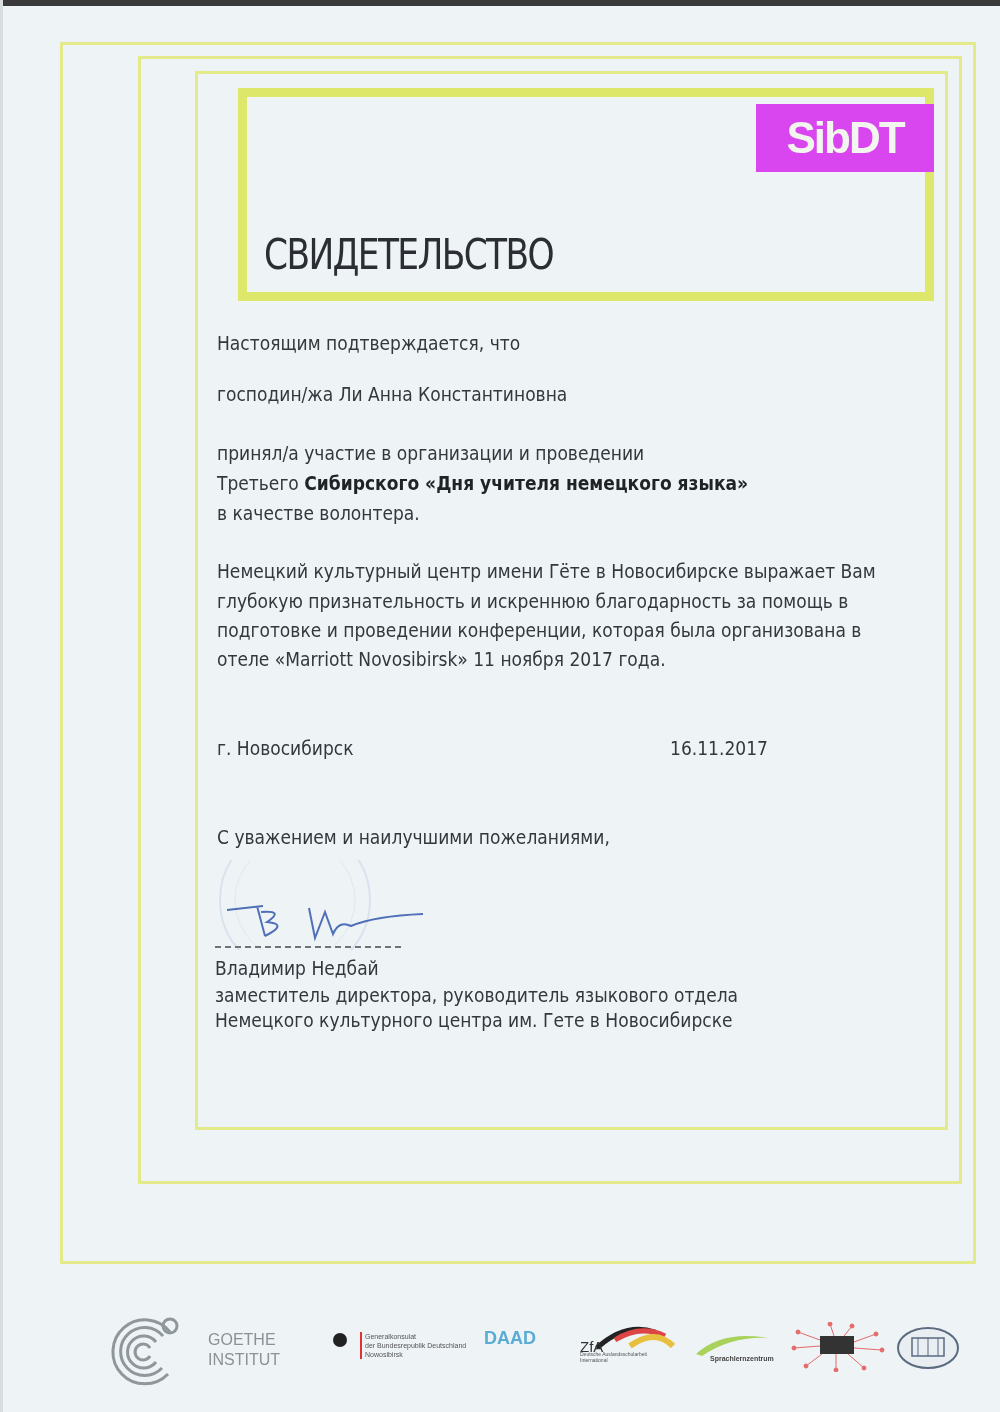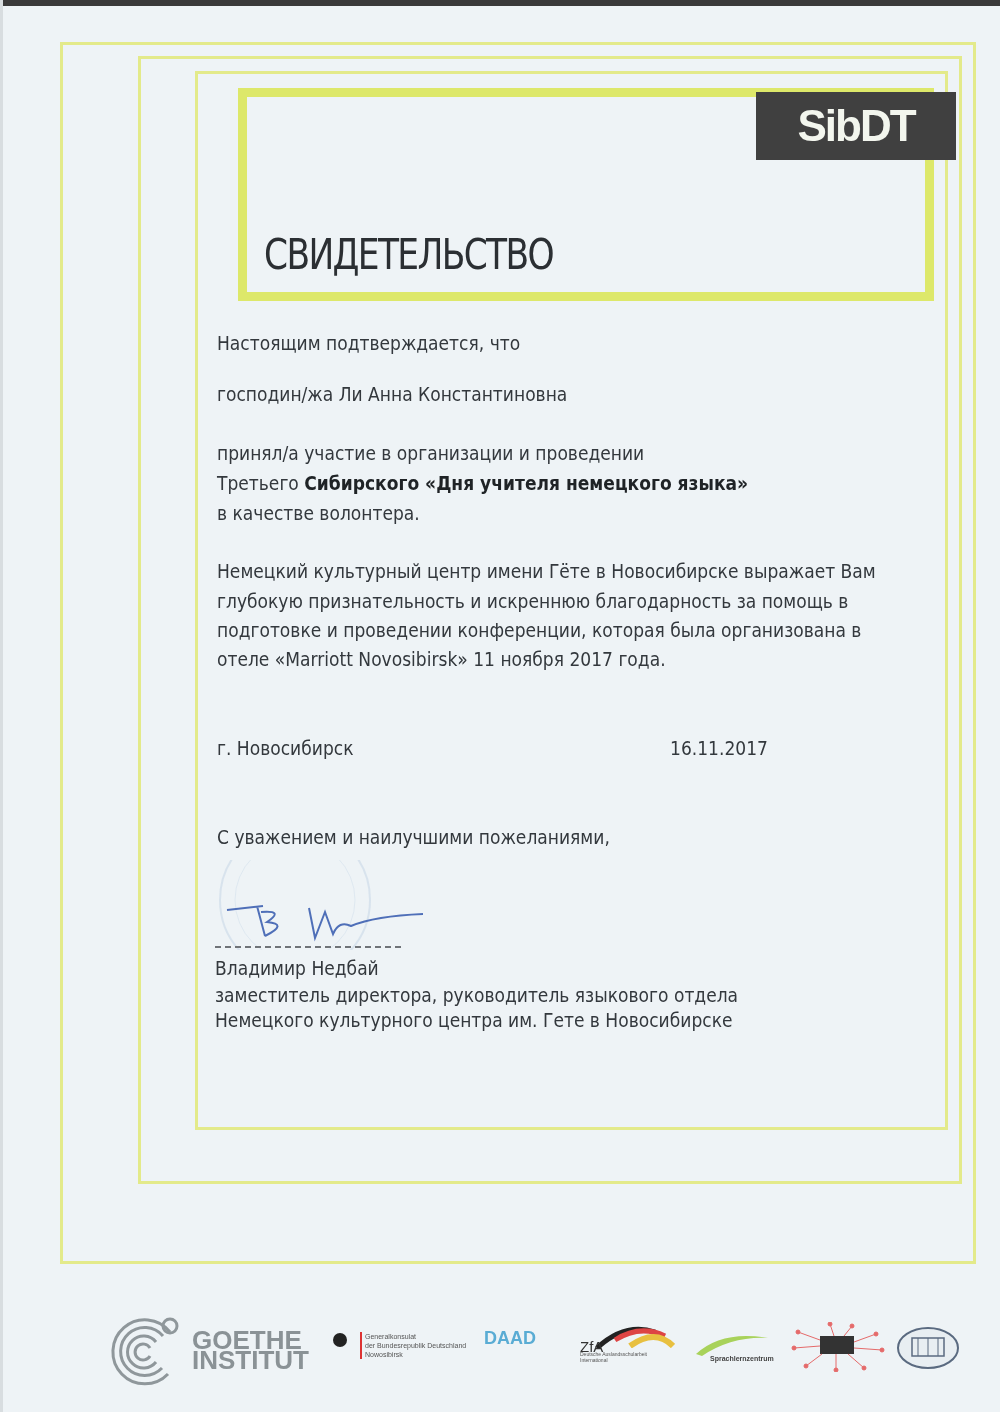--- a/index.html
+++ b/index.html
@@ -10,34 +10,34 @@
     color: #2e3338;
   }
   .scan-top { position: absolute; left: 0; top: 0; width: 1000px; height: 6px; background: #3a3a3a; }
   .scan-left { position: absolute; left: 0; top: 0; width: 3px; height: 1412px; background: #d8dde0; }
   .frame { position: absolute; box-sizing: border-box; border: 3px solid #e3ea8a; }
   .f1 { left: 60px; top: 42px; width: 916px; height: 1222px; }
   .f2 { left: 138px; top: 56px; width: 824px; height: 1128px; border-width: 3px; }
   .f3 { left: 195px; top: 71px; width: 753px; height: 1059px; border-width: 3px; }
   .f4 { left: 238px; top: 88px; width: 696px; height: 213px; border: 9px solid #dde86a; }
   .logo-box {
-    position: absolute; left: 756px; top: 92px; width: 200px; height: 68px;
-    background: #404040; display: flex; align-items: center; justify-content: center;
+    position: absolute; left: 756px; top: 104px; width: 178px; height: 68px;
+    background: #d946ef; display: flex; align-items: center; justify-content: center;
   }
   .logo-text { color: #f3f6ee; font-weight: bold; font-size: 44px; letter-spacing: -2px; }
   .title {
     position: absolute; left: 264px; top: 230px; font-size: 42px; color: #2b2f33;
     font-family: "DejaVu Sans", sans-serif; letter-spacing: -2px; transform: scaleX(0.82); transform-origin: left top;
   }
   .txt { position: absolute; font-size: 19px; color: #33383d; white-space: nowrap;
          font-family: "DejaVu Sans", sans-serif; transform: scaleX(0.9); transform-origin: left top; }
   .txt b { font-weight: bold; color: #1f2326; }
   .sig-svg { position: absolute; left: 205px; top: 860px; }
   .sig-line { position: absolute; left: 215px; top: 946px; width: 186px; border-top: 2px dashed #6f7378; }
-  .goethe-text { position: absolute; left: 192px; top: 1330px; font-size: 26px; font-weight: bold; color: #8a9296; line-height: 20px; }
+  .goethe-text { position: absolute; left: 208px; top: 1330px; font-size: 16px; font-weight: normal; color: #8a9296; line-height: 20px; }
   .consulate { position: absolute; left: 360px; top: 1332px; font-size: 7px; color: #555; line-height: 9px; border-left: 2px solid #d33; padding-left: 3px; }
   .daad { position: absolute; left: 484px; top: 1328px; font-size: 18px; font-weight: bold; color: #5aacd4; }
   .zfa { position: absolute; left: 580px; top: 1338px; font-size: 15px; font-weight: normal; color: #333; }
   .zfa-sub { position: absolute; left: 580px; top: 1351px; font-size: 5px; color: #555; line-height: 6px; }
   .sprach { position: absolute; left: 710px; top: 1355px; font-size: 7px; color: #444; font-weight: bold; }
 </style>
 </head>
 <body>
 
 <div class="scan-top"></div>

